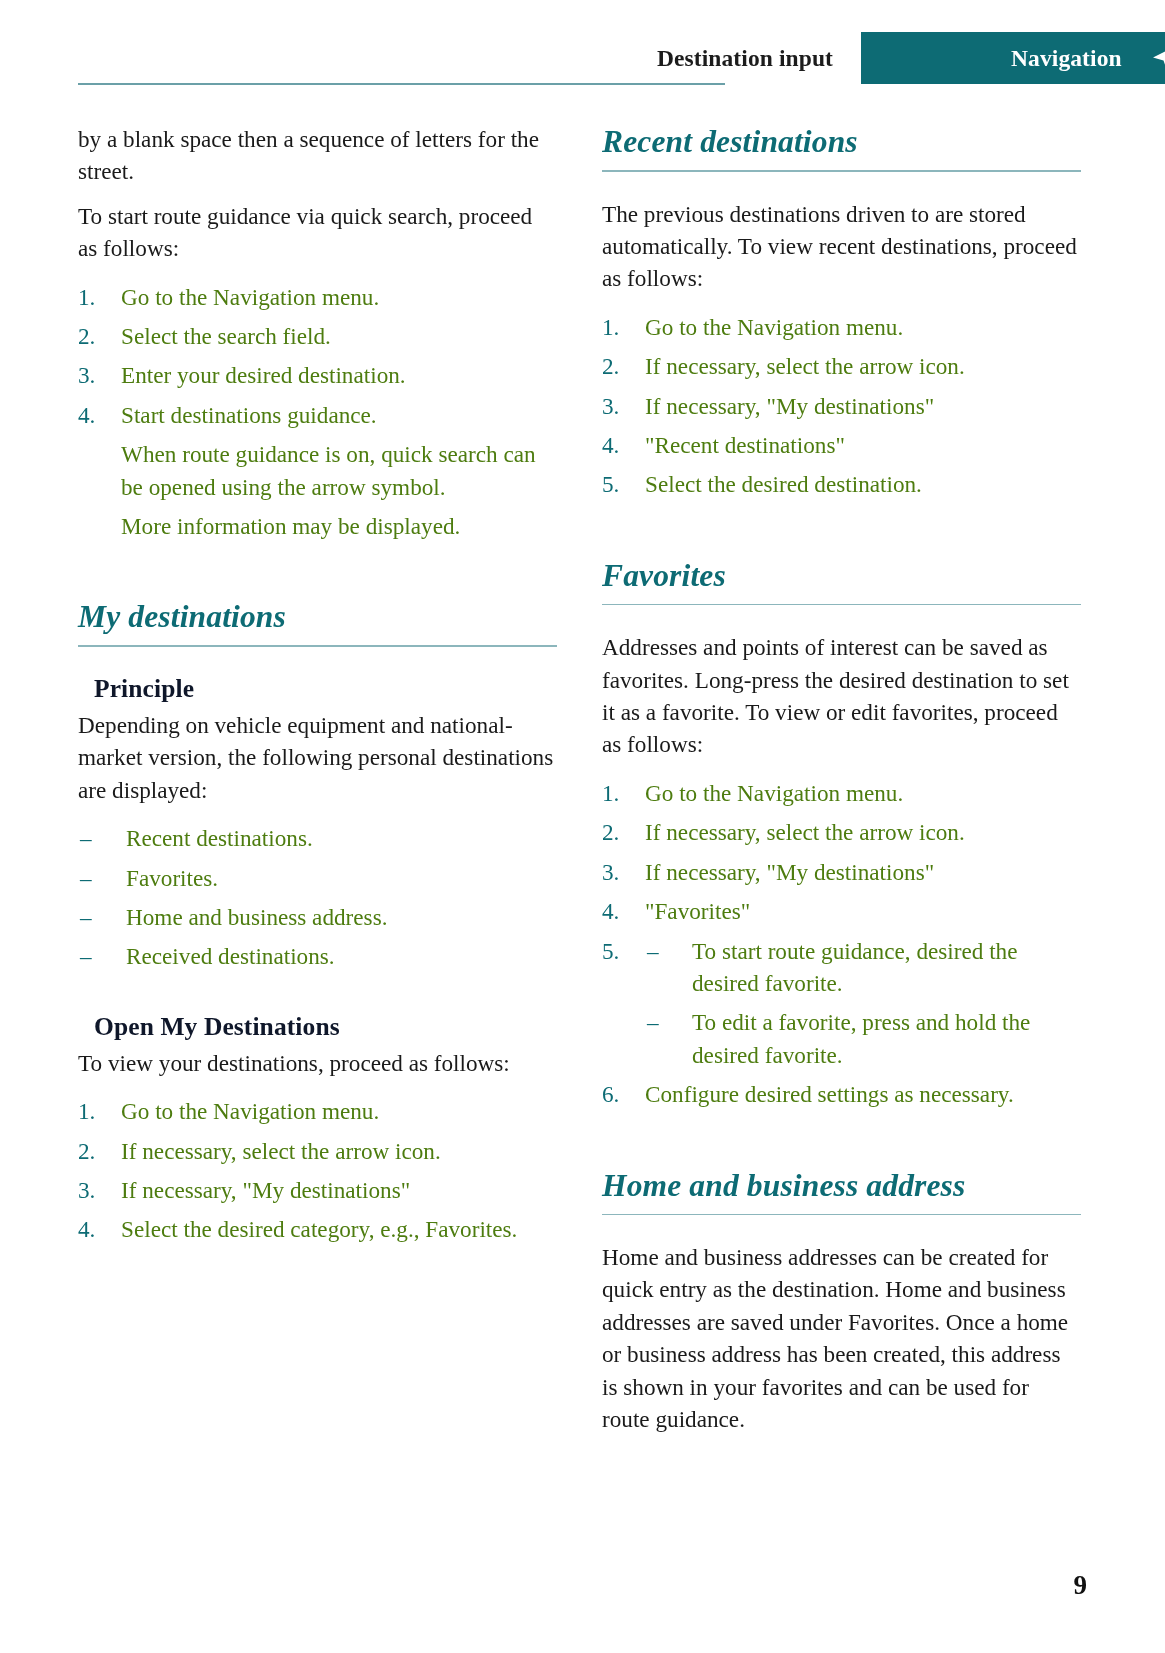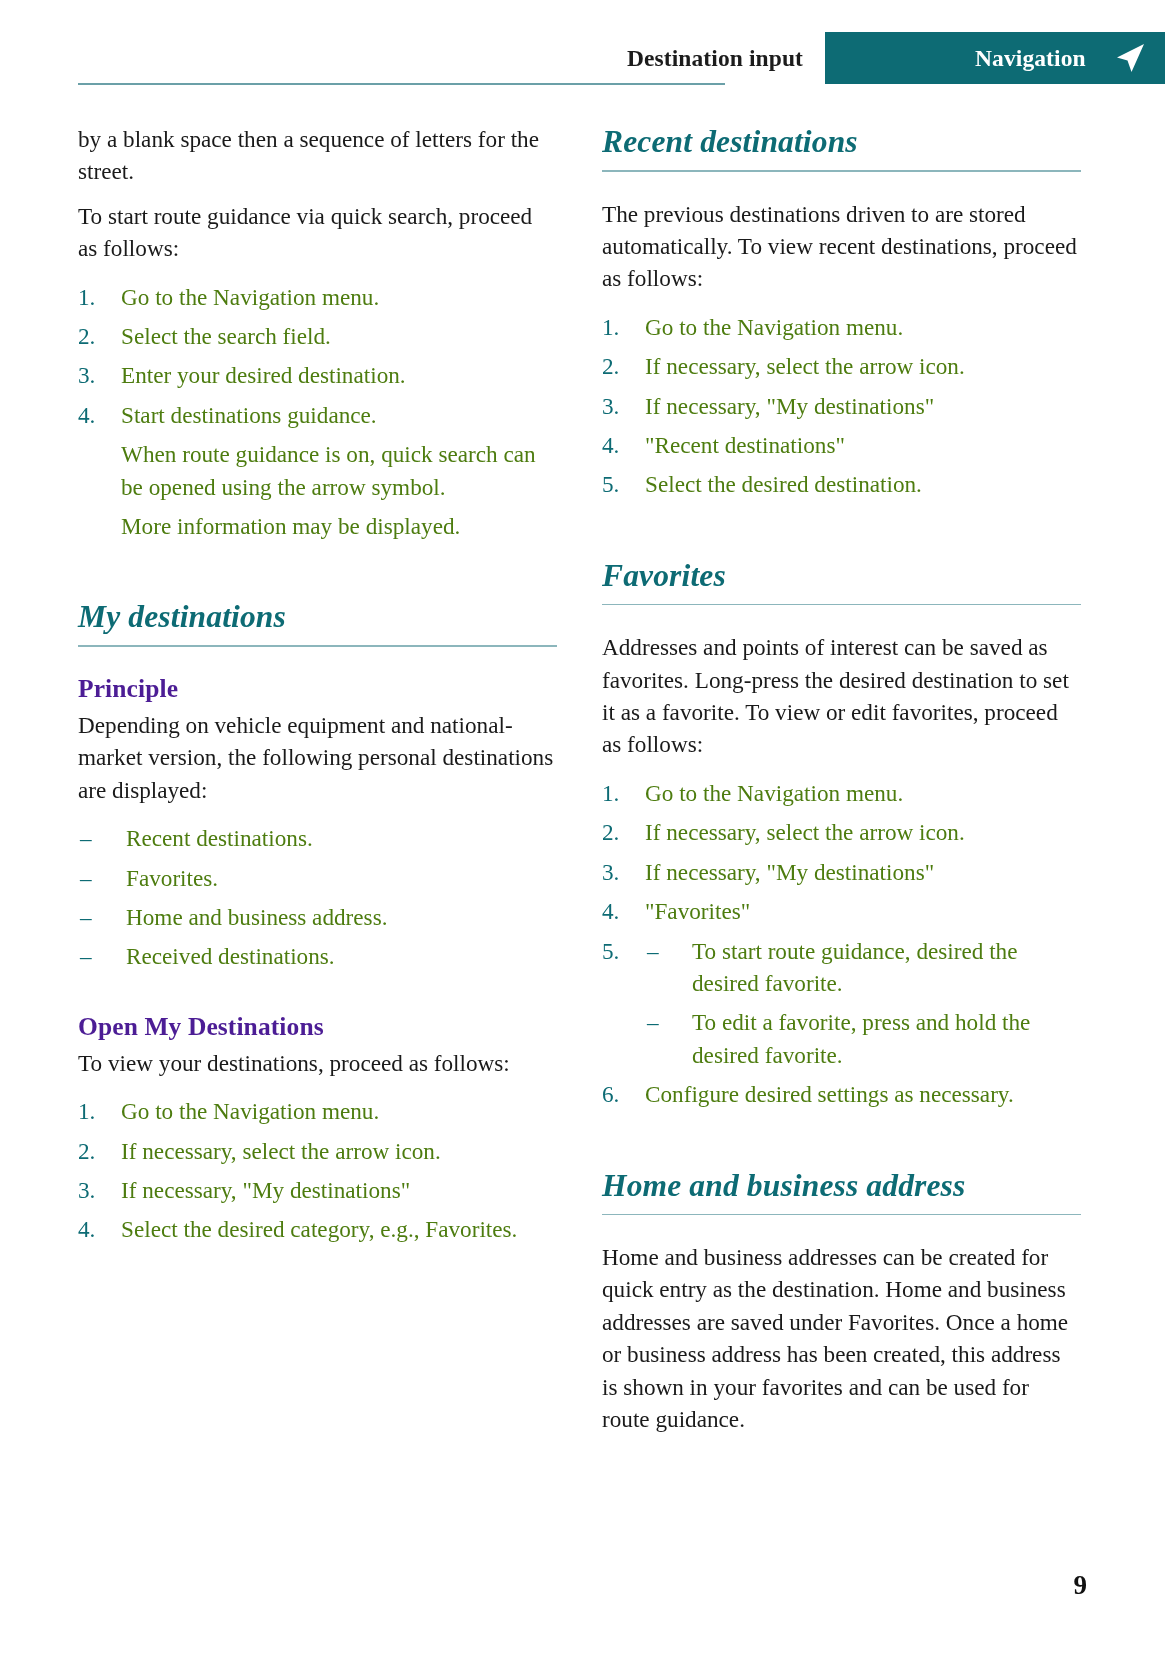--- a/index.html
+++ b/index.html
@@ -31,33 +31,33 @@
     top: 32px;
     height: 52px;
     display: flex;
     align-items: stretch;
     justify-content: flex-end;
   }
   .header-left {
     display: flex;
     align-items: center;
     justify-content: flex-end;
-    padding-right: 22px;
+    padding-right: 28px;
     font-size: 23.5px;
     font-weight: bold;
     color: #1c1c1c;
     letter-spacing: 0.1px;
     white-space: nowrap;
   }
   .header-right {
     background: #0d6b74;
     display: flex;
     align-items: center;
     justify-content: flex-start;
-    width: 340px;
+    width: 304px;
     padding-left: 0px;
     box-sizing: border-box;
   }
   .header-right .chapter {
     color: #ffffff;
     font-size: 23.5px;
     font-weight: bold;
     letter-spacing: 0.1px;
     white-space: nowrap;
     margin-left: 150px;
@@ -115,25 +115,25 @@
     letter-spacing: 0.15px;
     font-style: italic;
   }
   .sec-rule {
     height: 1.5px;
     background: #8cb6bc;
     margin-top: 9px;
     margin-bottom: 26px;
   }
   h2.sub {
-    margin: 0 0 4px 0;
+    margin: 0 0 4px 16px;
     font-size: 25.5px;
     line-height: 32px;
     font-weight: bold;
-    color: #4c1d95;
+    color: #0f172a;
     letter-spacing: 0.1px;
   }
 
   
   ol.steps, ul.dashes {
     list-style: none;
     margin: 0;
     padding: 0;
   }
   ol.steps > li, ul.dashes > li {

